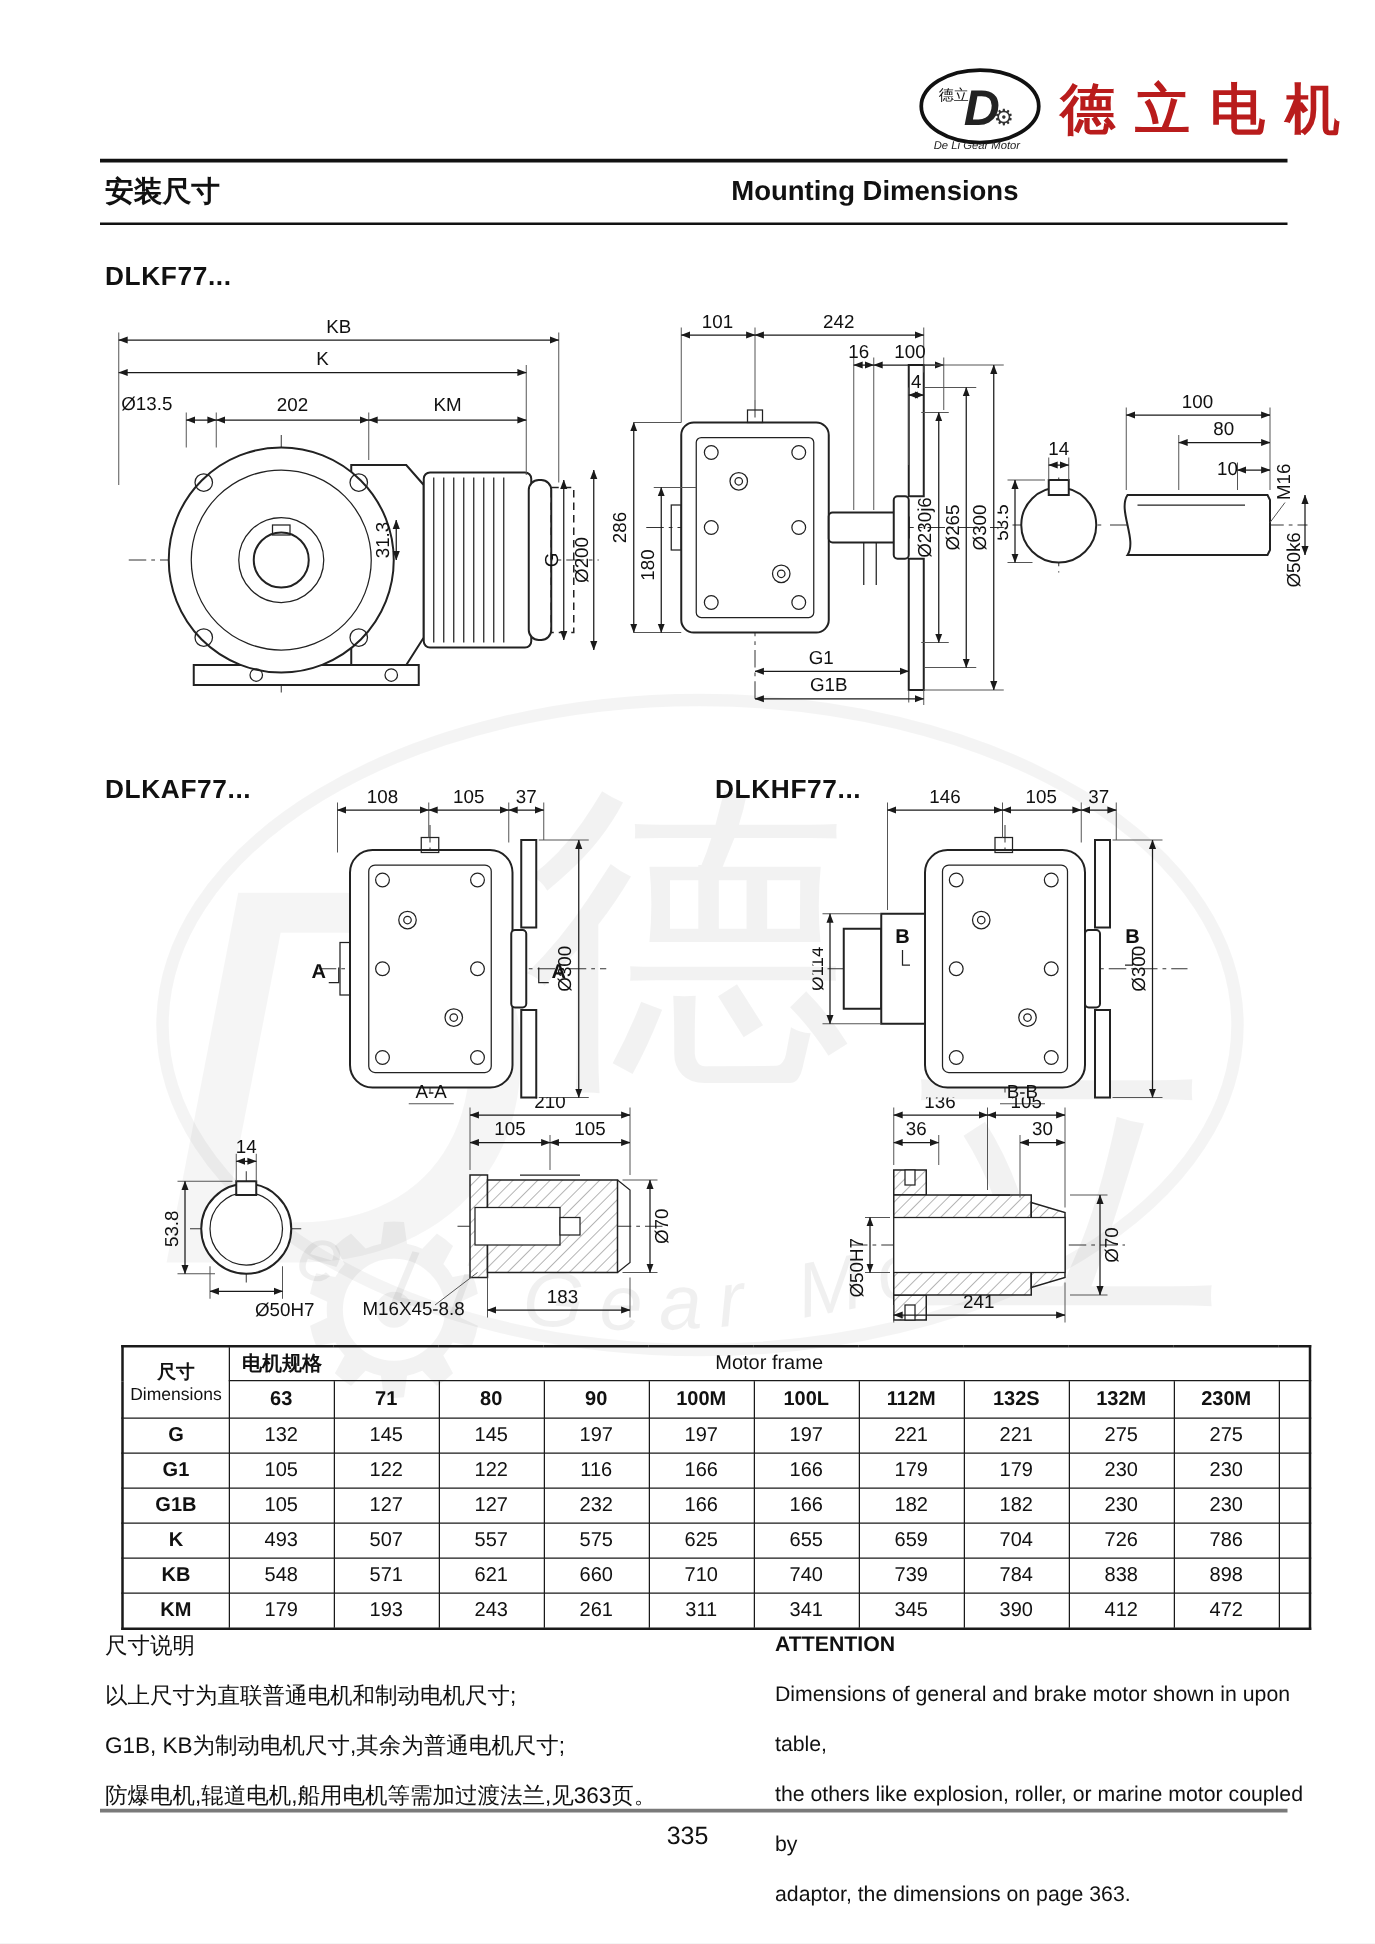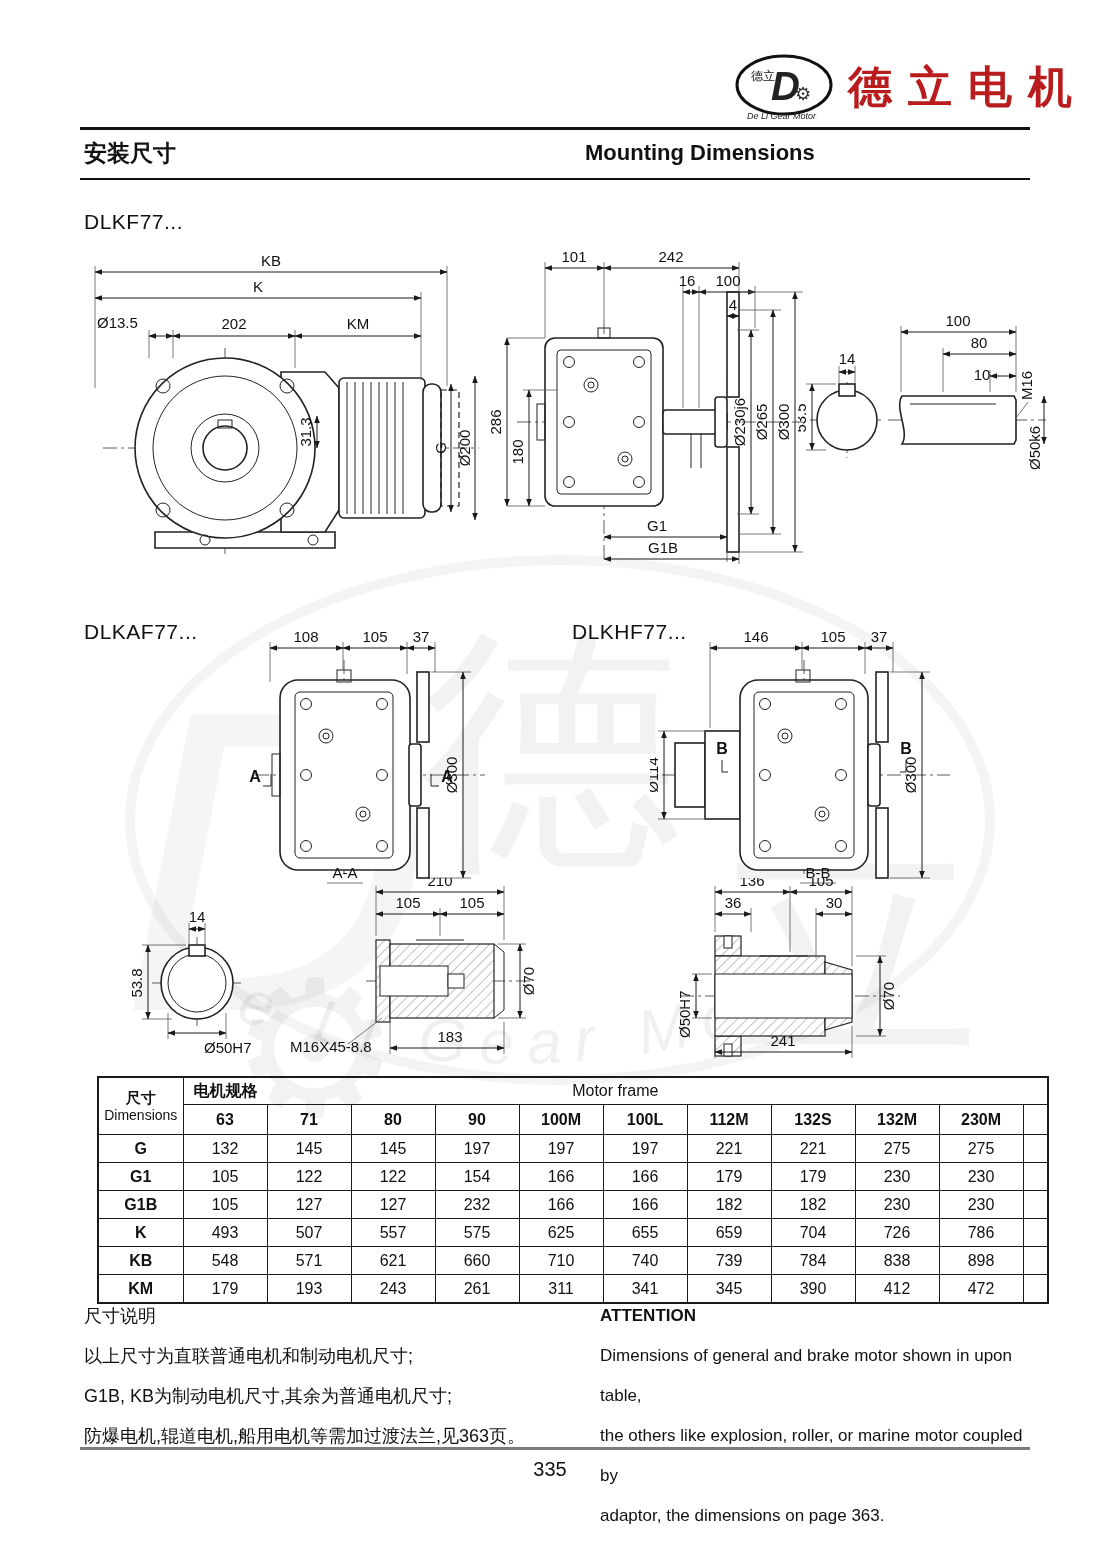--- a/index.html
+++ b/index.html
@@ -5,21 +5,21 @@
   html,body{margin:0;padding:0;background:#e8e8e8;}
   #page{position:relative;width:1100px;height:1555px;background:#fff;margin:0 auto;
         font-family:"Liberation Sans",sans-serif;color:#111;overflow:hidden;}
   .abs{position:absolute;}
   
   .brand{font-family:"DejaVu Serif","Liberation Serif",serif;font-weight:bold;font-size:44px;
          letter-spacing:16px;color:#b91c1c;}
   .rule{background:#111;}
   .title-cn{font-size:23px;font-weight:600;}
   .title-en{font-size:22px;font-weight:bold;text-align:center;}
-  .secthead{font-size:21px;font-weight:normal;letter-spacing:.5px;}
+  .secthead{font-size:21px;font-weight:bold;letter-spacing:.5px;}
   
   svg text{font-family:"Liberation Sans",sans-serif;}
   .dt{font-size:15px;fill:#111;}
   .dtb{font-size:16px;fill:#111;font-weight:bold;}
   .dim{stroke:#1a1a1a;stroke-width:1;fill:none;marker-start:url(#ar);marker-end:url(#ar);}
   .ext{stroke:#555;stroke-width:.8;fill:none;}
   .out{stroke:#222;stroke-width:1.6;fill:#fff;}
   .out2{stroke:#222;stroke-width:1;fill:none;}
   .outh{stroke:#222;stroke-width:1.2;fill:url(#hatch);}
   .cl{stroke:#333;stroke-width:.8;stroke-dasharray:14 4 3 4;fill:none;}
@@ -494,21 +494,21 @@
             <td>221</td>
             <td>275</td>
             <td>275</td>
             <td></td>
           </tr>
           <tr>
             <th>G1</th>
             <td>105</td>
             <td>122</td>
             <td>122</td>
-            <td>154</td>
+            <td>116</td>
             <td>166</td>
             <td>166</td>
             <td>179</td>
             <td>179</td>
             <td>230</td>
             <td>230</td>
             <td></td>
           </tr>
           <tr>
             <th>G1B</th>
@@ -571,21 +571,21 @@
   </div>
 
   <div class="abs notes-cn" style="left:84px;top:1296px;width:520px">
     <div class="nt">尺寸说明</div>
     <div>
         <div>以上尺寸为直联普通电机和制动电机尺寸;</div>
         <div>G1B, KB为制动电机尺寸,其余为普通电机尺寸;</div>
         <div>防爆电机,辊道电机,船用电机等需加过渡法兰,见363页。</div>
       </div>
   </div>
-  <div class="abs notes-en" style="left:600px;top:1296px;width:430px">
+  <div class="abs notes-en" style="left:620px;top:1296px;width:430px">
     <div class="nt">ATTENTION</div>
     <div>
         <div>Dimensions of general and brake motor shown in upon table,</div>
         <div>the others like explosion, roller, or marine motor coupled by</div>
         <div>adaptor, the dimensions on page 363.</div>
       </div>
   </div>
 
   <div class="abs" style="left:80px;top:1447px;width:950px;height:3px;background:#7a7a7a"></div>
   <div class="abs pageno" style="left:0;top:1458px">335</div>

